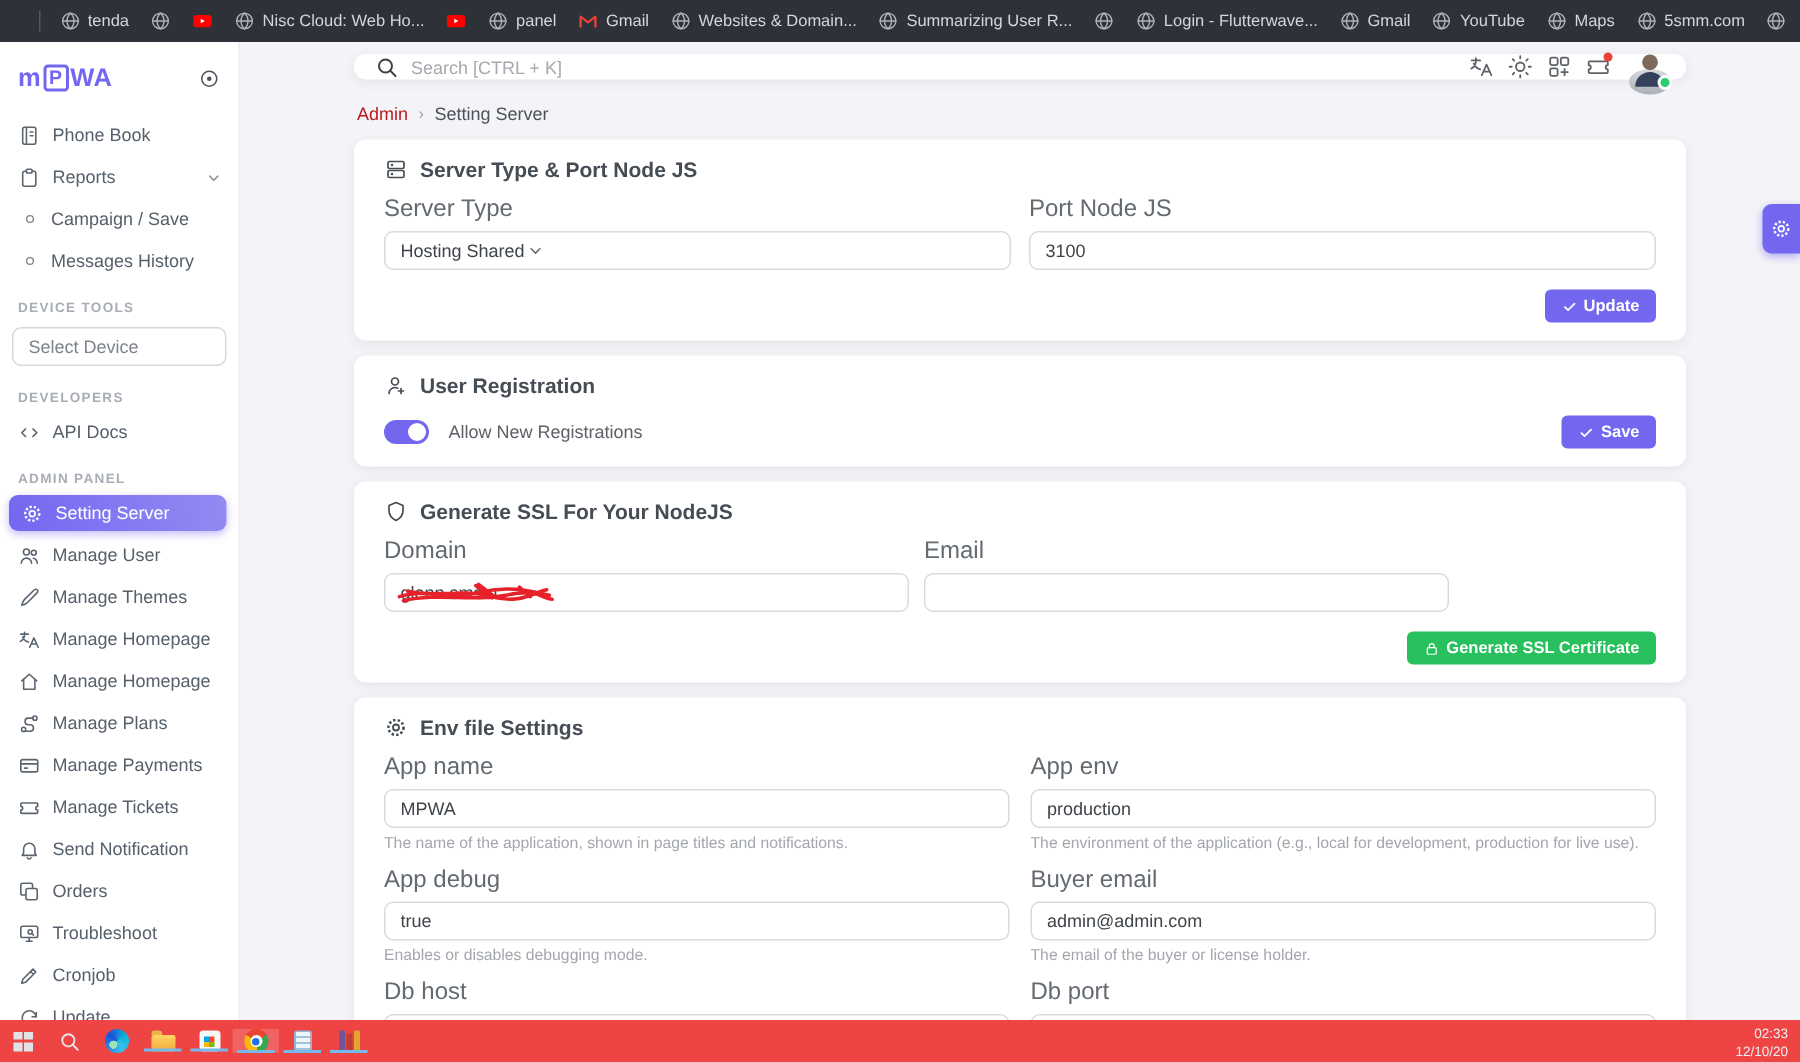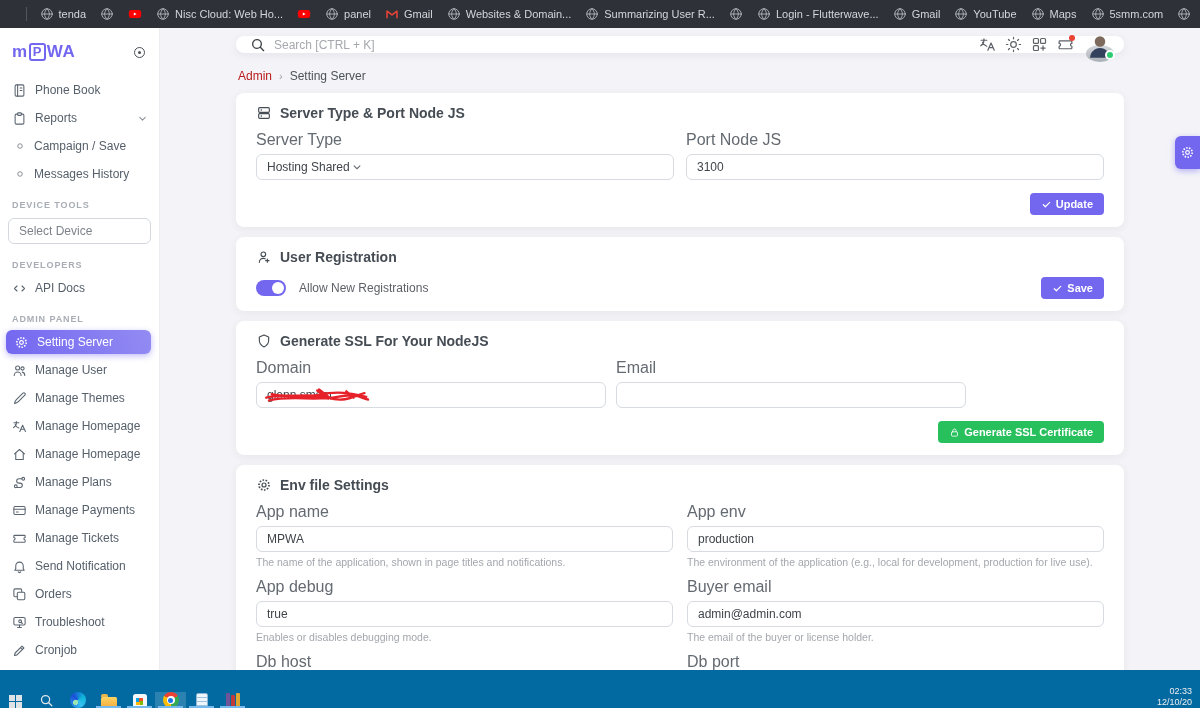--- a/index.html
+++ b/index.html
@@ -76,21 +76,21 @@
   .toggle::after{content:"";position:absolute;right:2px;top:2px;width:12px;height:12px;border-radius:50%;background:#fff}
   .toggle-label{font-size:12px;color:#5d6167}
   .domain-wrap{position:relative}
   .scribble{position:absolute;left:4px;top:3px;width:118px;height:20px;pointer-events:none}
   .env-field{margin-bottom:10px}
 
   .fab{position:absolute;right:0;top:136px;width:25px;height:33px;background:#7367f0;border-radius:6px 0 0 6px;display:flex;align-items:center;justify-content:center;cursor:pointer;box-shadow:0 2px 6px rgba(115,103,240,.5);z-index:6}
   .fab .ic{width:15px;height:15px;color:#fff}
 
   
-  .taskbar{position:absolute;left:0;bottom:0;width:1200px;height:38px;background:#0369a1;display:flex;align-items:flex-end}
+  .taskbar{position:absolute;left:0;bottom:0;width:1200px;height:28px;background:#ef4444;display:flex;align-items:center}
   .tk-slot{width:31px;display:flex;align-items:center;justify-content:center;position:relative;cursor:pointer}
   .tk-slot.open::after{content:"";position:absolute;left:3px;right:3px;bottom:0;height:2px;background:#76b9ed}
   .tk-slot.active-app{background:rgba(255,255,255,.16)}
   .win-ic{width:13px;height:13px;display:grid;grid-template-columns:1fr 1fr;gap:1.5px}
   .win-ic i{background:#dfe3e6}
   .tk-search{width:15px;height:15px;color:#e3e6e9}
   .edge-ic{width:16px;height:16px;border-radius:50%;background:radial-gradient(circle at 35% 65%,#9be5b2 0 18%,transparent 19%),conic-gradient(from 150deg,#35c1f1,#1b4fd8 45%,#0fb5d8 75%,#35c1f1)}
   .folder-ic{width:16px;height:11px;background:linear-gradient(#ffd563,#f0a93c);border-radius:1.5px;position:relative;margin-top:3px}
   .folder-ic::before{content:"";position:absolute;top:-3px;left:0;width:7px;height:3px;background:#e8b64c;border-radius:2px 2px 0 0}
   .store-ic{width:14px;height:14px;background:#f4f6f8;border-radius:2.5px;position:relative}

